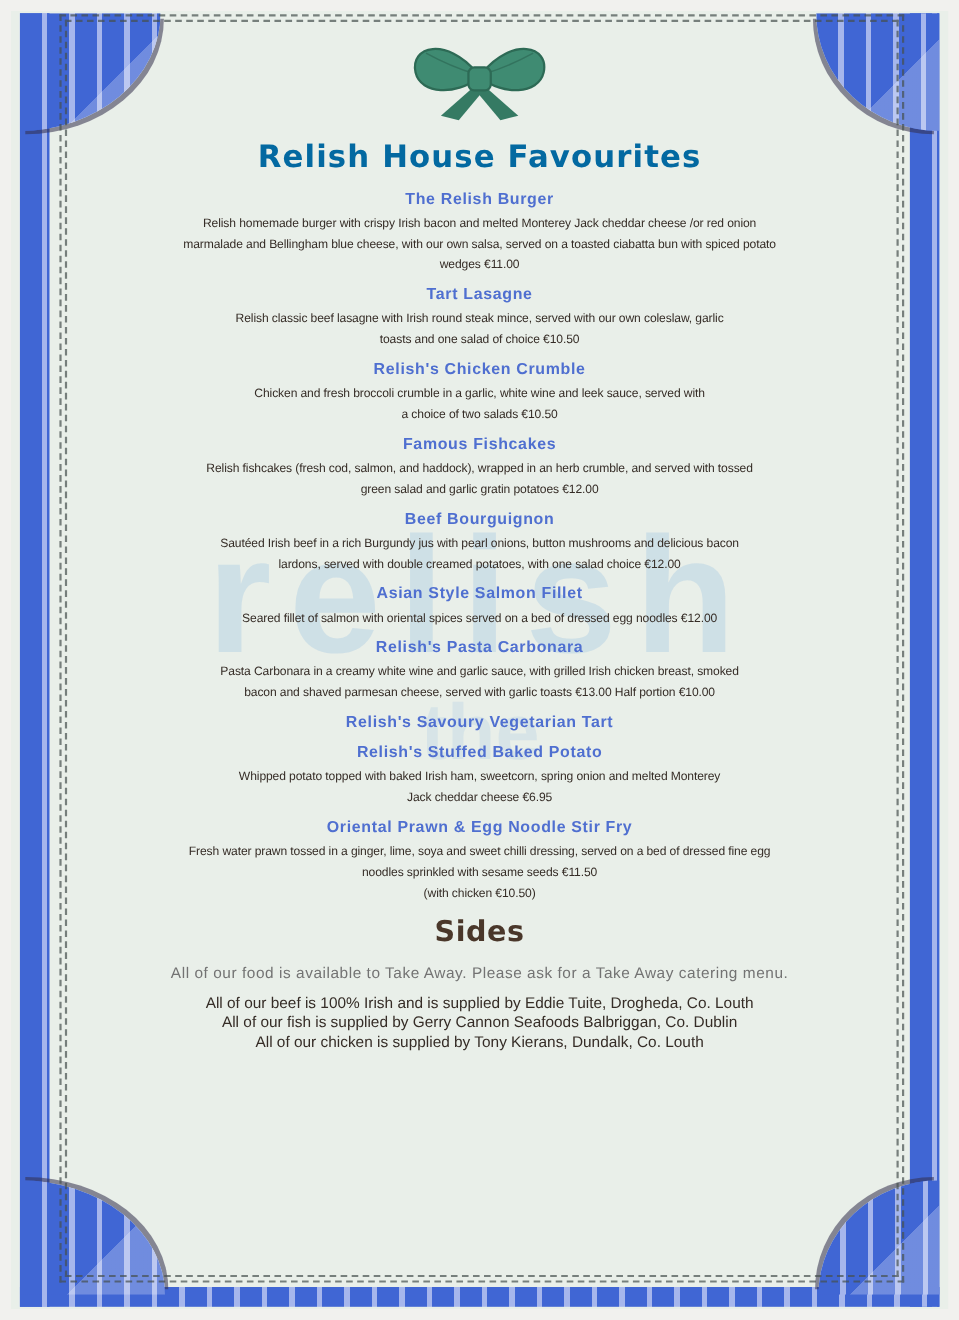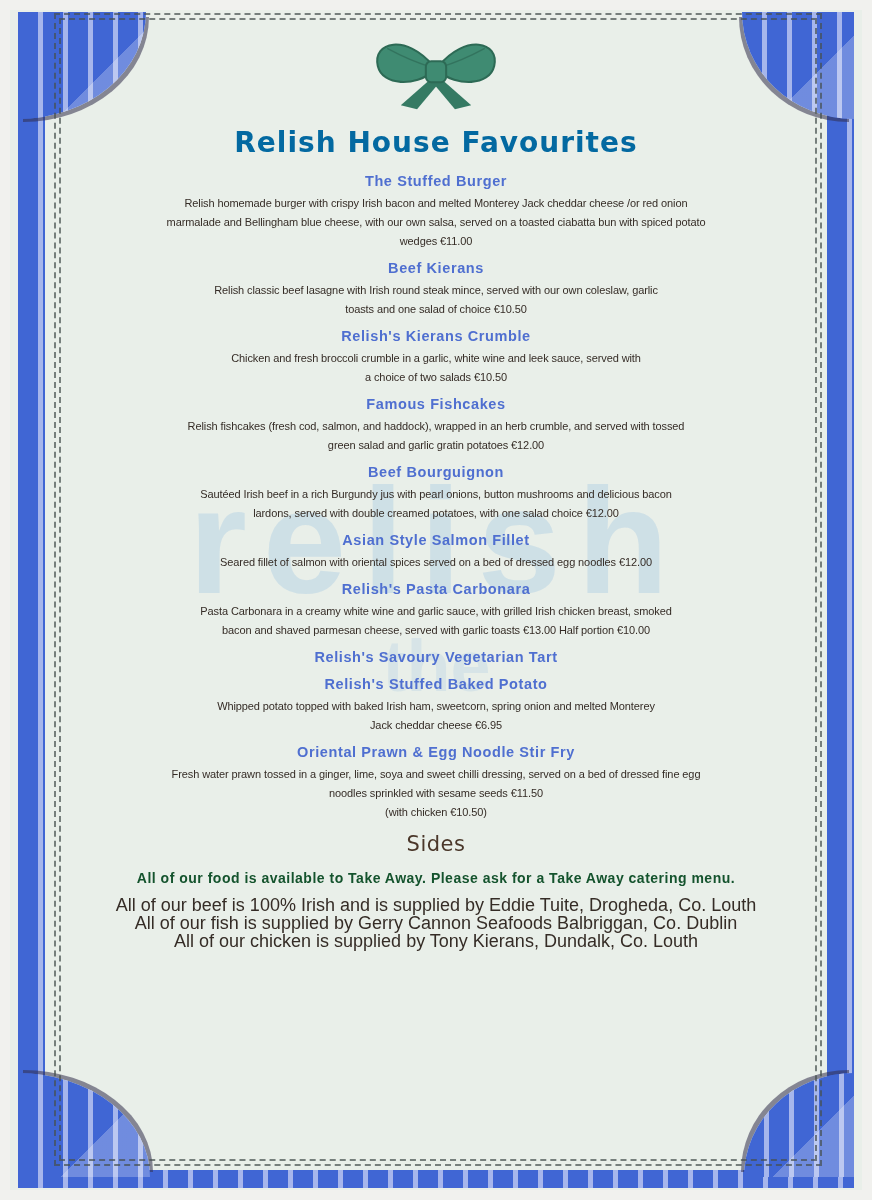--- a/index.html
+++ b/index.html
@@ -62,29 +62,29 @@
   .item-name{
     font-size:14.5px; font-weight:bold; color:#4f6fd0;
     letter-spacing:0.6px; margin-bottom:3px; line-height:20px;
   }
   .item-desc{
     font-size:11px; line-height:19px; white-space:pre-line;
     letter-spacing:-0.1px;
   }
   .sides-title{
     font-family:"DejaVu Sans", sans-serif;
-    font-size:21px; font-weight:normal; color:#4a372a;
+    font-size:26px; font-weight:bold; color:#4a372a;
     margin:10px 0 6px; letter-spacing:0.5px;text-align:center;
   }
   .sides-lines{ font-size:13.5px; line-height:20px; white-space:pre-line; }
   .takeaway{
-    font-size:14px; font-weight:bold; color:#14532d;
+    font-size:14px; font-weight:normal; color:#737373;
     letter-spacing:0.5px; margin:14px 0 10px;
   }
-  .suppliers{ font-size:18px; line-height:18px; white-space:pre-line; font-weight:500;}
+  .suppliers{ font-size:14px; line-height:18px; white-space:pre-line; font-weight:500;}
 </style>
 </head>
 <body>
 
 <div class="canvas">
   <div class="page"></div>
 
   <div class="band band-left"></div>
   <div class="band band-right"></div>
   <div class="band band-bottom"></div>
@@ -107,32 +107,32 @@
       <path d="M106 62 C66 14 16 26 24 62 C31 92 80 92 106 70 Z" fill="#3f8b72" stroke="#2d6a55" stroke-width="3" stroke-linejoin="round"></path>
       <path d="M114 62 C154 14 204 26 196 62 C189 92 140 92 114 70 Z" fill="#3f8b72" stroke="#2d6a55" stroke-width="3" stroke-linejoin="round"></path>
       <path d="M38 36 C60 48 84 58 104 64" stroke="#2d6a55" stroke-width="2" fill="none" opacity="0.7"></path>
       <path d="M182 36 C160 48 136 58 116 64" stroke="#2d6a55" stroke-width="2" fill="none" opacity="0.7"></path>
       <rect x="95" y="55" width="30" height="31" rx="8" fill="#3f8b72" stroke="#2d6a55" stroke-width="3"></rect>
     </svg>
 
     <h1 class="page-title">Relish House Favourites</h1>
 
     <div class="menu-item">
-      <div class="item-name">The Stuffed Burger</div>
+      <div class="item-name">The Relish Burger</div>
       <div class="item-desc">Relish homemade burger with crispy Irish bacon and melted Monterey Jack cheddar cheese /or red onion
 marmalade and Bellingham blue cheese, with our own salsa, served on a toasted ciabatta bun with spiced potato
 wedges  €11.00</div>
     </div>
     <div class="menu-item">
-      <div class="item-name">Beef Kierans</div>
+      <div class="item-name">Tart Lasagne</div>
       <div class="item-desc">Relish classic beef lasagne with Irish round steak mince, served with our own coleslaw, garlic
 toasts and one salad of choice  €10.50</div>
     </div>
     <div class="menu-item">
-      <div class="item-name">Relish's Kierans Crumble</div>
+      <div class="item-name">Relish's Chicken Crumble</div>
       <div class="item-desc">Chicken and fresh broccoli crumble in a garlic, white wine and leek sauce, served with
 a choice of two salads  €10.50</div>
     </div>
     <div class="menu-item">
       <div class="item-name">Famous Fishcakes</div>
       <div class="item-desc">Relish fishcakes (fresh cod, salmon, and haddock), wrapped in an herb crumble, and served with tossed
 green salad and garlic gratin potatoes  €12.00</div>
     </div>
     <div class="menu-item">
       <div class="item-name">Beef Bourguignon</div>

